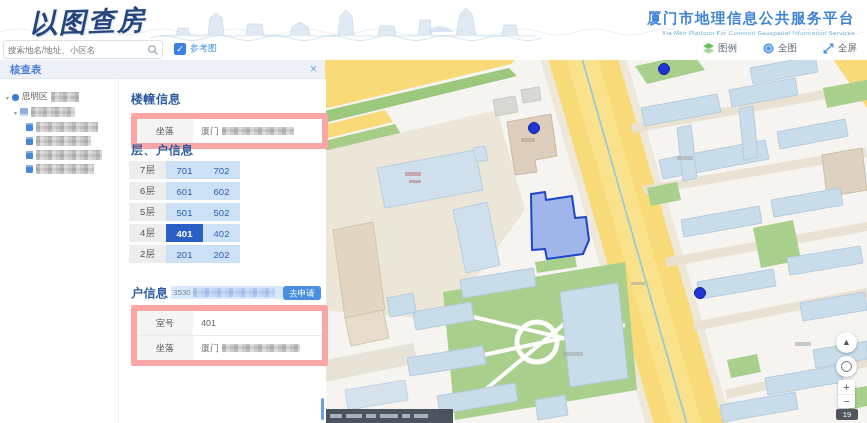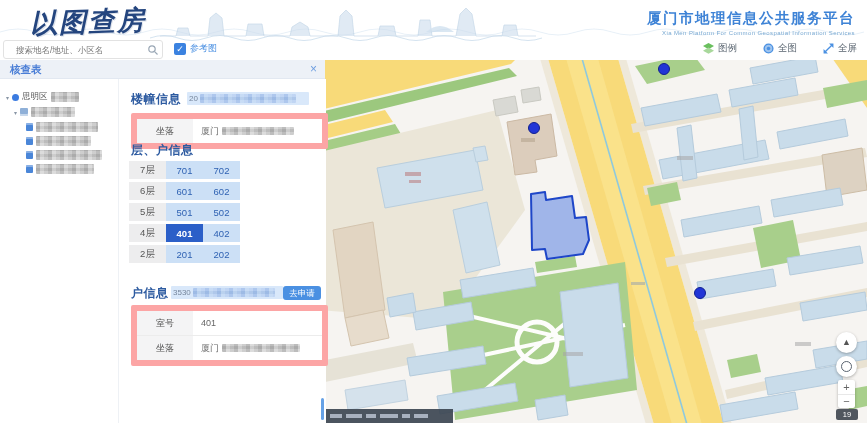--- a/index.html
+++ b/index.html
@@ -12,21 +12,21 @@
         font-size:27px;font-weight:bold;font-style:italic;color:#24457e;
         letter-spacing:2px;transform:rotate(-2deg);text-shadow:1px 1px 0 rgba(36,69,126,.15);}
   .skyline{position:absolute;left:150px;top:2px;opacity:.75;pointer-events:none;}
   .wave{position:absolute;left:0;top:24px;width:867px;opacity:.55;pointer-events:none;}
   .platform{position:absolute;right:12px;top:9px;text-align:right;}
   .platform .pt{font-size:14.5px;font-weight:bold;color:#3e83d6;letter-spacing:1.5px;}
   .platform .ps{font-size:6px;color:#79a9d2;letter-spacing:.4px;margin-top:2px;}
   .searchbar{position:absolute;left:3px;top:40px;width:158px;height:17px;background:#fff;
              border:1px solid #e2e2e2;border-radius:3px;display:flex;align-items:center;}
   .searchbar input{flex:1;border:none;outline:none;background:transparent;
-                   font-size:8.5px;color:#666;padding:0 4px;font-family:inherit;margin-left:8px;}
+                   font-size:8.5px;color:#666;padding:0 4px;font-family:inherit;}
   .searchbar .sicon{width:12px;height:12px;margin-right:3px;flex:0 0 auto;}
   .ref{position:absolute;left:174px;top:42px;display:flex;align-items:center;gap:4px;cursor:pointer;}
   .cb{width:12px;height:12px;background:#3b82e0;border-radius:2px;color:#fff;
       font-size:9px;line-height:12px;text-align:center;display:inline-block;}
   .reflabel{font-size:9px;color:#4a90e2;}
   .tools{position:absolute;right:10px;top:42px;display:flex;gap:26px;align-items:center;}
   .tool{display:flex;align-items:center;gap:4px;cursor:pointer;}
   .tool .tlabel{font-size:9.5px;color:#5a6570;}
 
   
@@ -181,24 +181,20 @@
       </div>
       <div class="trow" style="left:26px;top:84px;">
         <span class="bldico"></span>
         <span class="mosaic" style="width:58px;"></span>
       </div>
     </div>
 
     <div class="info">
 
       <div class="h1" style="left:12px;top:12px;">楼幢信息</div>
-      <div class="idstrip" style="left:68px;top:13px;width:118px;">
-        <span class="idprefix">20</span>
-        <span class="mosaic blue" style="width:96px;height:9px;"></span>
-      </div>
       <div class="itable" style="left:12px;top:34px;width:185px;">
         <div class="itr">
           <div class="ilabel">坐落</div>
           <div class="ival">
             <span>厦门</span>
             <span class="mosaic" style="width:72px;height:8px;"></span>
           </div>
         </div>
       </div>
 

